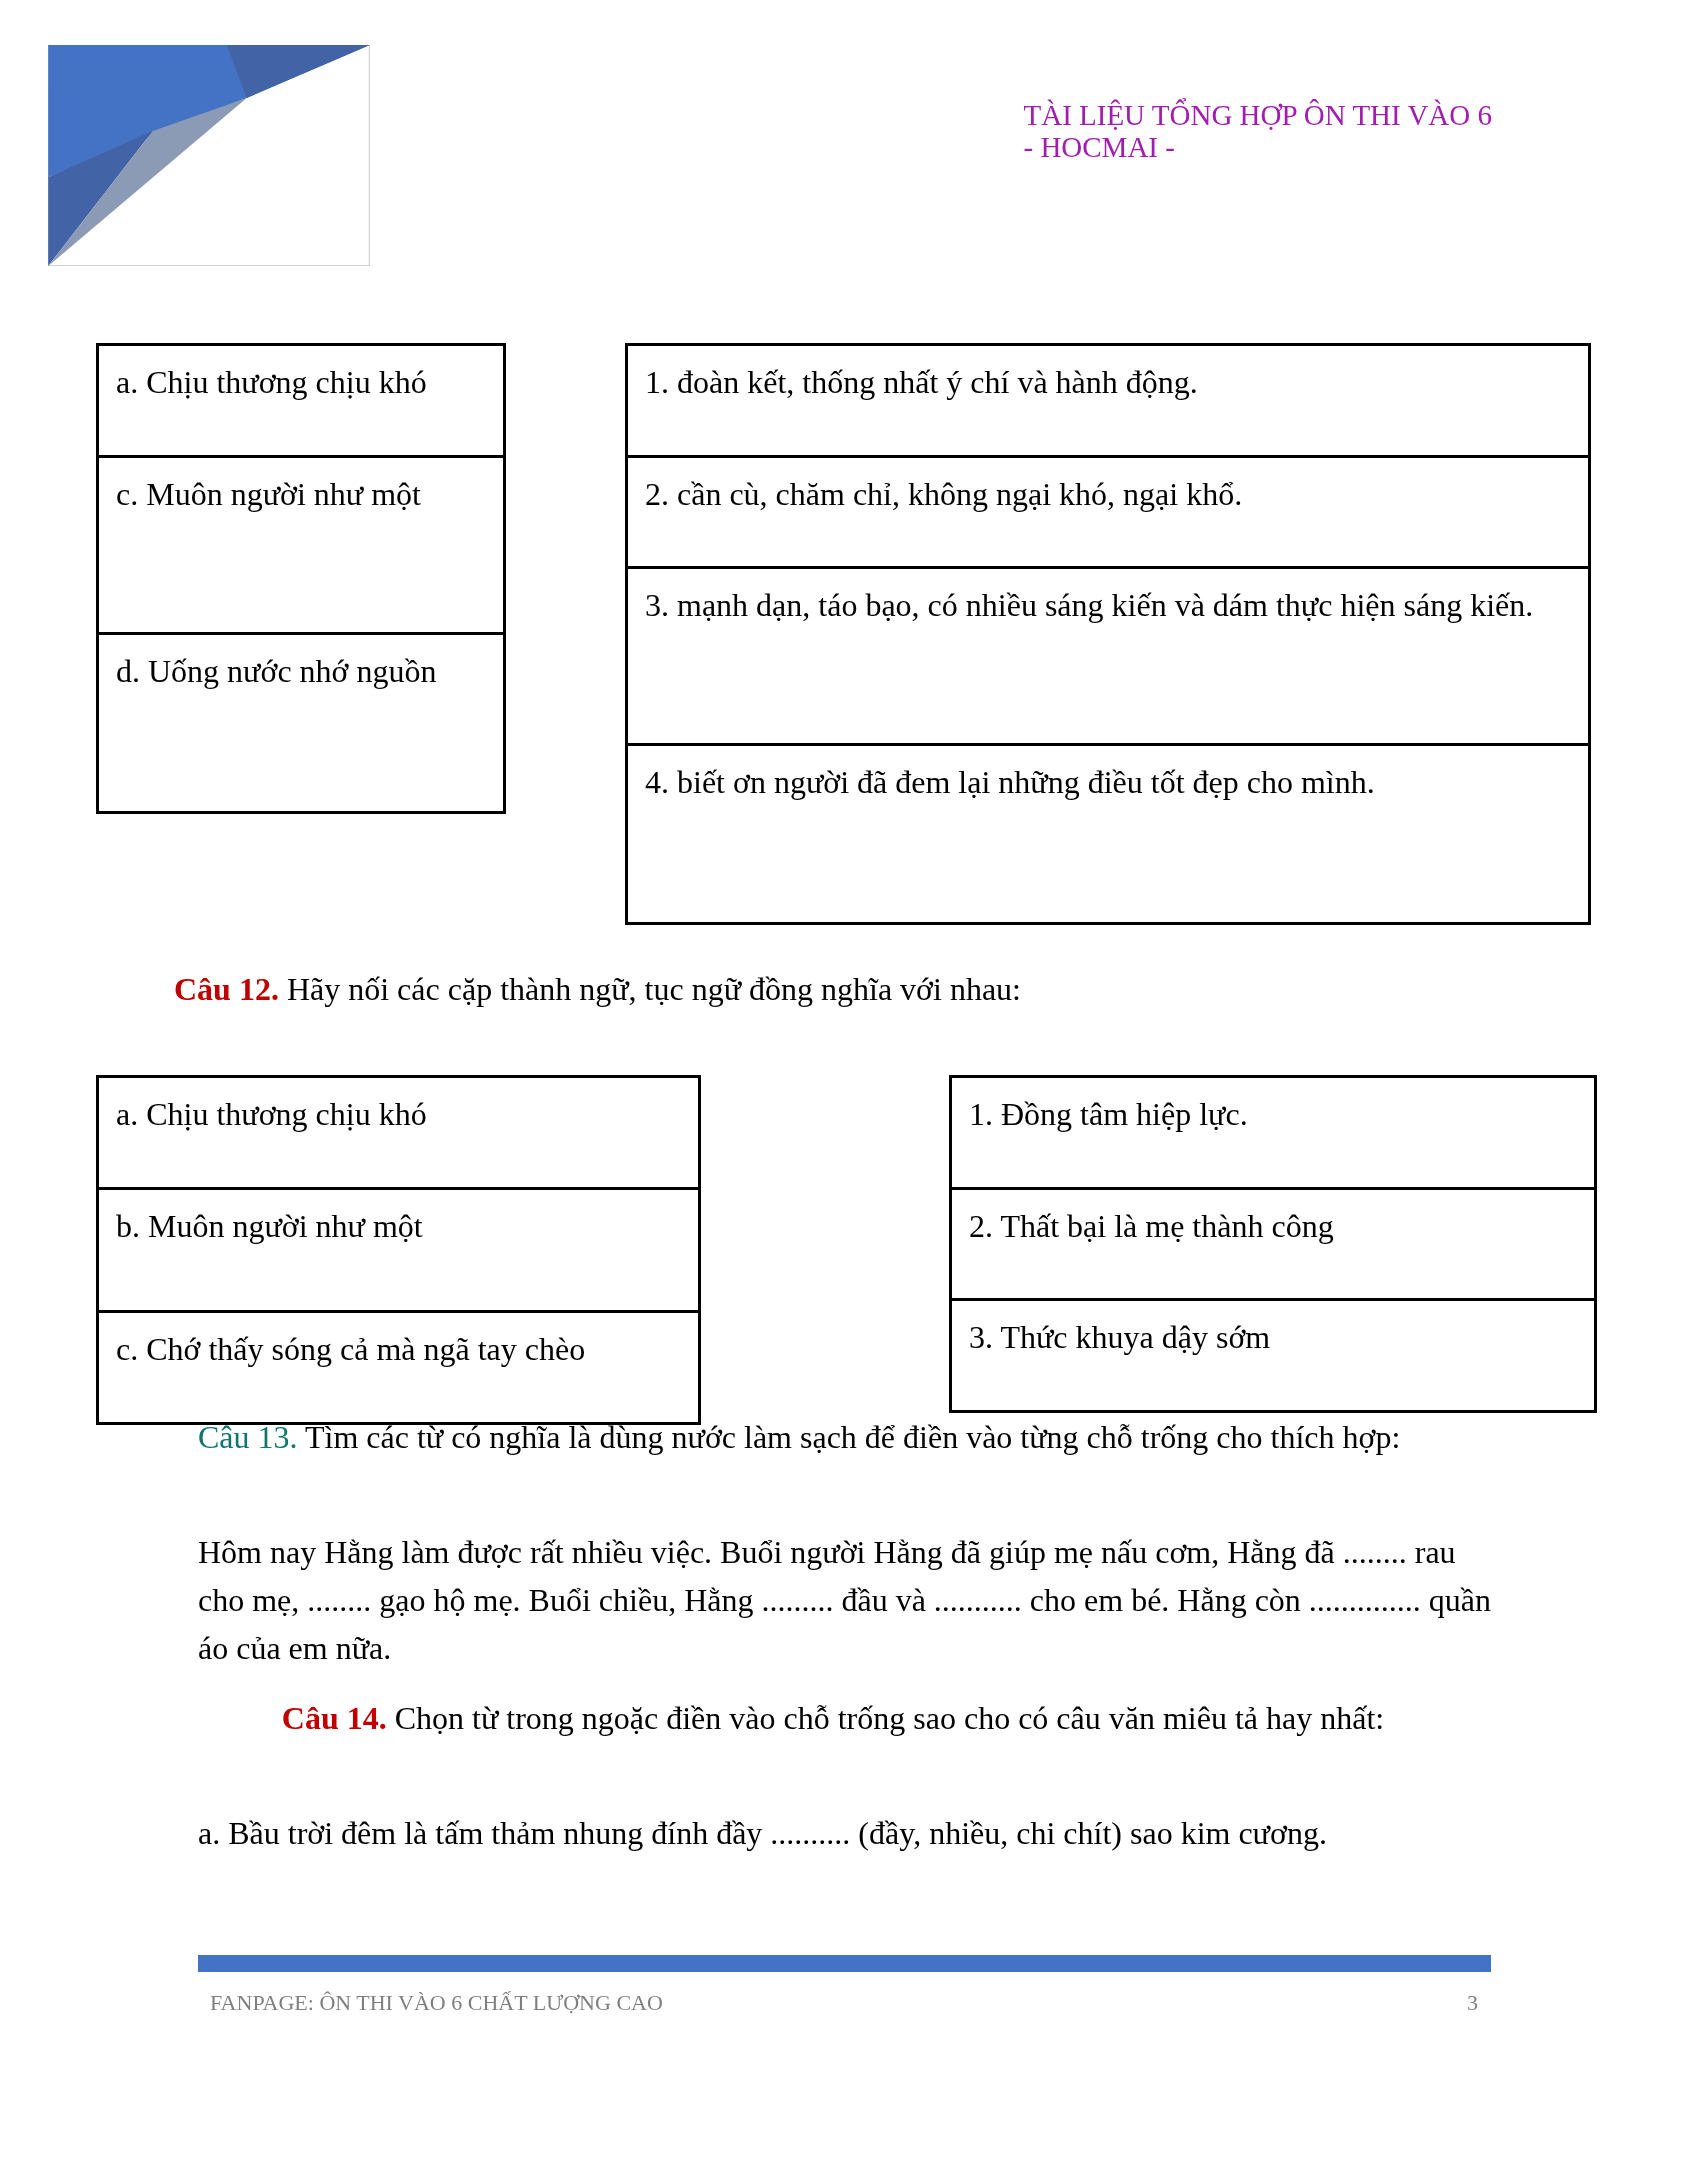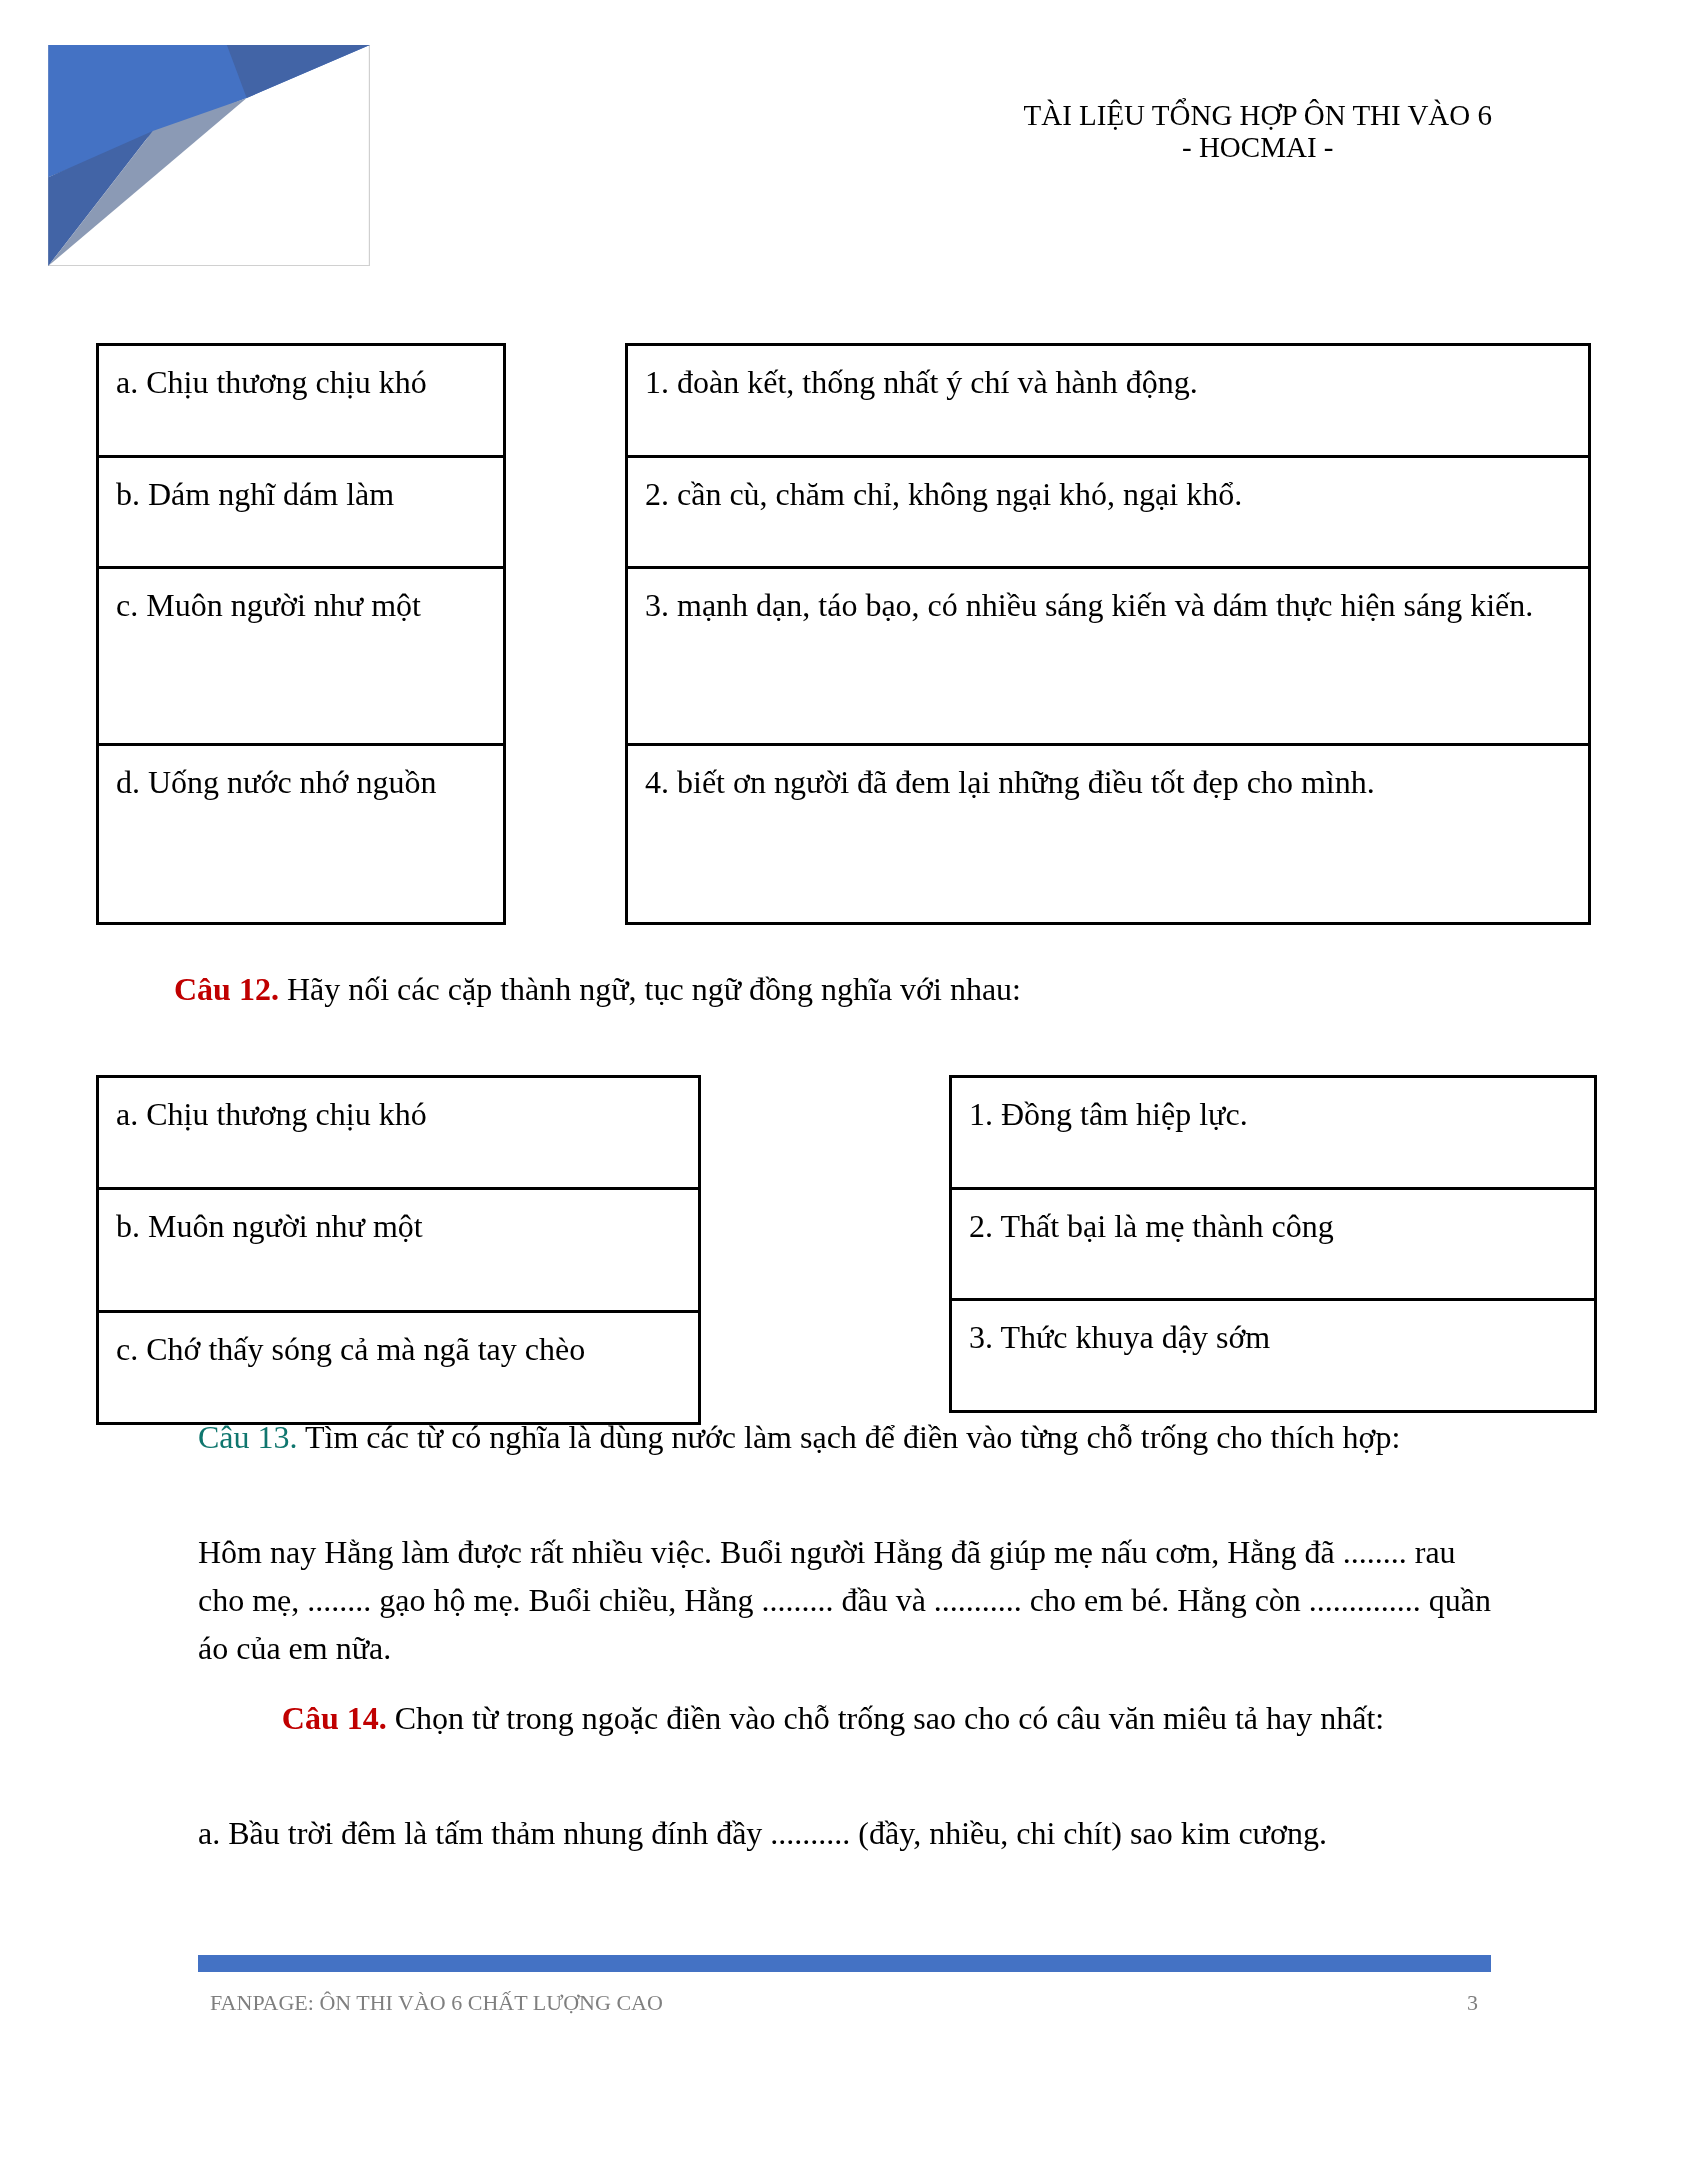--- a/index.html
+++ b/index.html
@@ -2,22 +2,22 @@
 <html style="font-size:10.6px"><head>
 <meta charset="utf-8">
 <style>
   html, body { margin:0; padding:0; background:#ffffff; }
   body { width:1687px; height:2183px; position:relative; overflow:hidden;
          font-family:"Liberation Serif", "DejaVu Serif", serif; color:#000; }
 
   .logo { position:absolute; left:48px; top:45px; width:322px; height:221px; }
   .logo svg { display:block; }
 
-  .header { position:absolute; right:195px; top:99px; text-align:center;
-            color:#000000; font-size:29px; line-height:32px; }
+  .header { position:absolute; right:195px; top:99px; text-align:left;
+            color:#a21caf; font-size:29px; line-height:32px; }
 
   .tbl { position:absolute; border-collapse:collapse; font-size:32px; }
   .tbl td { border:3.3px solid #000; vertical-align:top; padding:2.6px 17px 0 17px;
             line-height:66px; }
   .tbl td .cell-text { display:block; }
   .justify { text-align:justify; text-align-last:justify; }
 
   .q { position:absolute; font-size:32px; line-height:48px; }
   .q .label { color:#c00000; font-weight:bold; }
   .para { position:absolute; left:198px; width:1257px; font-size:32px; line-height:48px; }
@@ -42,25 +42,20 @@
 <div class="header">
   <div>TÀI LIỆU TỔNG HỢP ÔN THI VÀO 6</div>
   <div>- HOCMAI -</div>
 </div>
 
 <table class="tbl" style="left:96px; top:343px; width:410px;">
   <tbody>
       <tr style="height:112px">
         <td>
           <span class="cell-text">a. Chịu thương chịu khó</span>
-        </td>
-      </tr>
-  <tr style="height:111px">
-        <td>
-          <span class="cell-text">b. Dám nghĩ dám làm</span>
         </td>
       </tr>
   <tr style="height:177px">
         <td>
           <span class="cell-text">c. Muôn người như một</span>
         </td>
       </tr>
   <tr style="height:179px">
         <td>
           <span class="cell-text justify" style="text-align-last:left">d. Uống nước nhớ nguồn</span>

